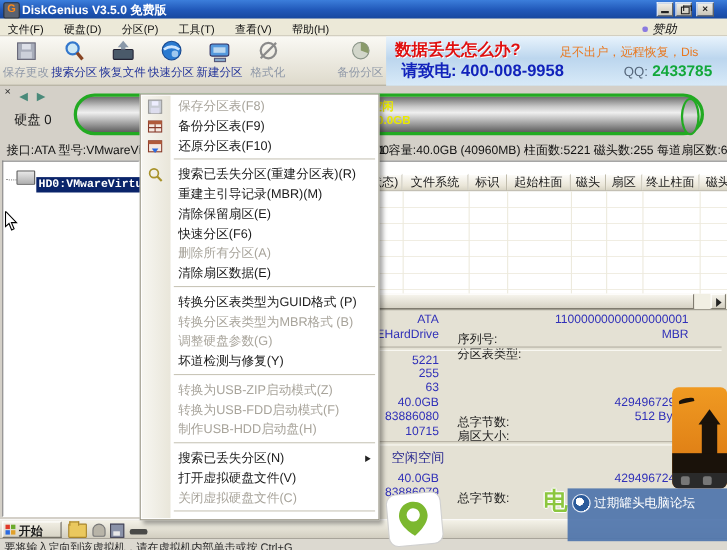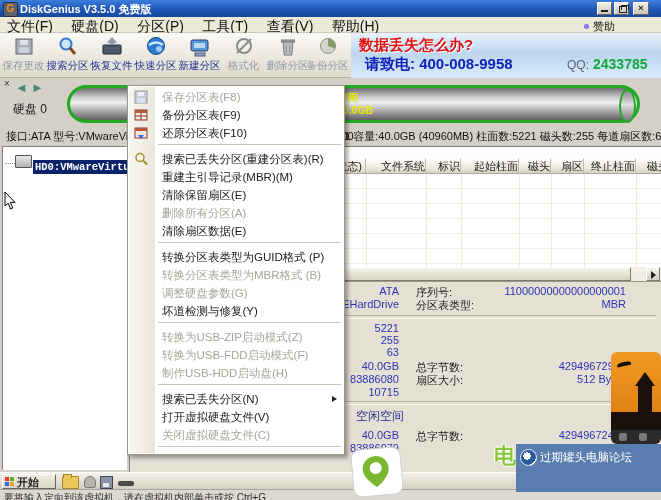--- a/index.html
+++ b/index.html
@@ -12,22 +12,22 @@
               color:#ff8a1a;font-size:10px;font-weight:bold;line-height:12px;text-align:center;}
   .title-text{left:20px;top:2px;color:#fff;font-size:11px;font-weight:bold;white-space:nowrap;}
   .wbtn{top:2px;width:15px;height:13px;background:linear-gradient(180deg,#f2f0e8,#c9c5b8);border:1px solid #fff;
         border-right-color:#6a665c;border-bottom-color:#6a665c;box-sizing:border-box;text-align:center;
         font-size:9px;line-height:11px;color:#222;font-weight:bold;}
   .wbtn .bar{position:absolute;left:3px;bottom:2px;width:7px;height:2px;background:#222;}
   .wbtn .sq{position:absolute;left:4px;top:3px;width:6px;height:5px;border:1px solid #222;}
   .wbtn .sq2{position:absolute;left:6px;top:2px;width:6px;height:4px;border:1px solid #222;border-bottom:none;}
   
   .menubar{left:0;top:17px;width:661px;height:16px;background:#ece9d8;border-bottom:1px solid #cdc9ba;box-sizing:border-box;}
-  .mb-item{display:inline-block;padding:1px 7px 0 7px;font-size:14px;color:#111;}
-  .sponsor{right:46px;top:2px;font-size:11px;color:#111;}
+  .mb-item{display:inline-block;padding:1px 7px 0 7px;font-size:10px;color:#111;}
+  .sponsor{right:46px;top:2px;font-size:11px;color:#111;font-style:italic;}
   .sponsor-dot{display:inline-block;width:5px;height:5px;background:#8a7ae0;border-radius:2px;margin-right:4px;vertical-align:1px;}
   
   .toolbar{left:0;top:33px;width:661px;height:45px;background:linear-gradient(180deg,#faf9f4,#dedacc);border-bottom:1px solid #b4b0a0;box-sizing:border-box;}
   .tbtn{top:1px;width:43px;height:43px;text-align:center;}
   .tbtn .ticon{display:block;margin:2px auto 0 auto;width:24px;height:22px;}
   .tlabel{display:block;font-size:10.5px;margin-top:1px;color:#223399;white-space:nowrap;}
   .tbtn.dis .tlabel{color:#9099a8;}
   
   .adbanner{left:351px;top:33px;width:310px;height:45px;overflow:hidden;
             background:linear-gradient(180deg,#e8f3fc 0%,#bcd6ee 45%,#d8eaf8 100%);}
@@ -52,37 +52,37 @@
   .tree-row{position:absolute;left:2px;top:8px;height:15px;white-space:nowrap;}
   .tree-dots{display:inline-block;width:10px;border-top:1px dotted #999;vertical-align:6px;}
   .tree-disk{display:inline-block;width:15px;height:11px;background:linear-gradient(180deg,#e8e8e8,#b0b0b0);
              border:1px solid #555;border-radius:1px;vertical-align:2px;margin-right:1px;}
   .tree-sel{background:#0a246a;color:#fff;font-weight:bold;font-size:10.5px;padding:1px 2px;font-family:"Liberation Mono","DejaVu Sans Mono",monospace;}
   
   .mainpanel{left:129px;top:146px;width:532px;height:326px;background:#fff;border:1px solid #808080;border-right:none;border-bottom:none;box-sizing:border-box;}
   .th{position:absolute;top:11px;height:16px;box-sizing:border-box;
       background:linear-gradient(180deg,#fdfcf9,#eae6d8 70%,#d8d4c4);
       border-right:1px solid #c0bcac;border-bottom:1px solid #aeaa9a;border-top:1px solid #fff;
-      font-size:11px;color:#1a1a1a;text-align:right;line-height:15px;white-space:nowrap;overflow:hidden;}
+      font-size:11px;color:#1a1a1a;text-align:center;line-height:15px;white-space:nowrap;overflow:hidden;}
   .gridarea{position:absolute;left:0;top:27px;width:531px;height:93px;background:#fff;
             background-image:repeating-linear-gradient(180deg,transparent 0 14px,#f0ede2 14px 15px);}
   .vline{position:absolute;top:0;width:1px;height:93px;background:#edeadd;}
   
   .hscroll{position:absolute;left:0;top:120px;width:531px;height:14px;background:#f1efe3;}
   .sbtn{position:absolute;top:0;width:14px;height:14px;background:linear-gradient(180deg,#f4f2ea,#d4d0c2);
         border:1px solid #fff;border-right-color:#807c70;border-bottom-color:#807c70;box-sizing:border-box;}
   .tri-r{position:absolute;left:4px;top:3px;width:0;height:0;border-left:5px solid #222;border-top:4px solid transparent;border-bottom:4px solid transparent;}
   .tri-l{position:absolute;left:3px;top:3px;width:0;height:0;border-right:5px solid #222;border-top:4px solid transparent;border-bottom:4px solid transparent;}
   .sthumb{position:absolute;left:15px;top:0;width:486px;height:14px;background:linear-gradient(180deg,#f6f4ec,#d6d2c4);
           border:1px solid #fff;border-right-color:#807c70;border-bottom-color:#807c70;box-sizing:border-box;}
   
   .details{position:absolute;left:0;top:134px;width:531px;height:192px;background:#e4e1d4;border-top:1px solid #9a968a;}
   .dval{position:absolute;font-size:11px;color:#3030b8;white-space:nowrap;}
   .dval.r269{width:140px;left:129px;text-align:right;}
-  .dlab{position:absolute;left:286px;font-size:11px;color:#1a1a1a;white-space:nowrap;}
+  .dlab{position:absolute;left:286px;font-size:11px;color:#1a1a1a;white-space:nowrap;margin-top:16px;}
   .dvalr{position:absolute;width:240px;left:256px;text-align:right;font-size:11px;color:#3030b8;white-space:nowrap;}
   .dhr{position:absolute;left:4px;width:522px;height:2px;border-top:1px solid #b4b0a2;border-bottom:1px solid #fafaf4;}
   .dsec{position:absolute;left:226px;font-size:12px;color:#2b2b90;white-space:nowrap;}
   
   .cmenu{left:127px;top:85px;width:218px;background:#fff;border:1px solid #9a9788;box-sizing:border-box;
          box-shadow:3px 3px 4px rgba(0,0,0,0.35);padding:2px 0;z-index:50;}
   .cgutter{position:absolute;left:1px;top:1px;bottom:1px;width:26px;background:linear-gradient(90deg,#f7f6f1,#e9e6da);}
   .mi{position:relative;height:18px;line-height:18px;padding-left:34px;font-size:11.5px;color:#1a1a1a;white-space:nowrap;}
   .mi.dis{color:#a8a49b;}
   .mi .mico{position:absolute;left:6px;top:2px;width:14px;height:14px;}
@@ -191,40 +191,32 @@
           </svg></span>
       <span class="tlabel">新建分区</span>
     </div>
     <div class="abs tbtn dis" style="left:222px">
       <span class="ticon"><svg width="24" height="22">
             <circle cx="12" cy="10" r="7" fill="none" stroke="#8a8a8a" stroke-width="2"></circle>
             <line x1="5" y1="17" x2="19" y2="3" stroke="#8a8a8a" stroke-width="2"></line>
           </svg></span>
       <span class="tlabel">格式化</span>
     </div>
-    <div class="abs tbtn dis" style="left:266px">
-      <span class="ticon"><svg width="24" height="22">
-            <path d="M7 6 L17 6 L15.7 19 L8.3 19 Z" fill="#c0c4cc" stroke="#777"></path>
-            <rect x="5.5" y="4" width="13" height="2" fill="#aab" stroke="#777"></rect>
-            <line x1="10" y1="8" x2="10.5" y2="17" stroke="#888"></line>
-            <line x1="14" y1="8" x2="13.5" y2="17" stroke="#888"></line>
-          </svg></span>
-      <span class="tlabel">删除分区</span>
-    </div>
     <div class="abs tbtn dis" style="left:306px">
       <span class="ticon"><svg width="24" height="22">
             <circle cx="12" cy="10" r="7.5" fill="#d2d6ca" stroke="#8a9488"></circle>
             <path d="M12 10 L12 2.5 A7.5 7.5 0 0 1 18.8 12.5 Z" fill="#8a9a6a"></path>
           </svg></span>
       <span class="tlabel">备份分区</span>
     </div>
   </div>
 
   <div class="abs adbanner">
     <span class="ad-red">数据丢失怎么办?</span>
+    <span class="ad-orange">足不出户，远程恢复，Dis</span>
     <span class="ad-blue">请致电: 400-008-9958</span>
     <span class="ad-qq">QQ:</span>
     <span class="ad-qqnum">2433785</span>
   </div>
 
   <div class="abs hd-close">×</div>
   <div class="abs hd-arrows"><span>◄</span><span>►</span></div>
   <div class="abs hd-label">硬盘 0</div>
   <div class="abs cyl">
     <div class="cyl-cap"></div>
@@ -369,20 +361,21 @@
     <div class="msep"></div>
     <div class="mi">
       <span class="mico"><svg width="14" height="14">
             <circle cx="6" cy="5.5" r="4" fill="none" stroke="#a8922a" stroke-width="1.5"></circle>
             <line x1="9" y1="8.5" x2="13" y2="12.5" stroke="#a8922a" stroke-width="2"></line>
           </svg></span>
       <span>搜索已丢失分区(重建分区表)(R)</span>
     </div>
     <div class="mi"><span>重建主引导记录(MBR)(M)</span></div>
     <div class="mi"><span>清除保留扇区(E)</span></div>
+    <div class="mi"><span>快速分区(F6)</span></div>
     <div class="mi dis"><span>删除所有分区(A)</span></div>
     <div class="mi"><span>清除扇区数据(E)</span></div>
     <div class="msep"></div>
     <div class="mi"><span>转换分区表类型为GUID格式 (P)</span></div>
     <div class="mi dis"><span>转换分区表类型为MBR格式 (B)</span></div>
     <div class="mi dis"><span>调整硬盘参数(G)</span></div>
     <div class="mi"><span>坏道检测与修复(Y)</span></div>
     <div class="msep"></div>
     <div class="mi dis"><span>转换为USB-ZIP启动模式(Z)</span></div>
     <div class="mi dis"><span>转换为USB-FDD启动模式(F)</span></div>

